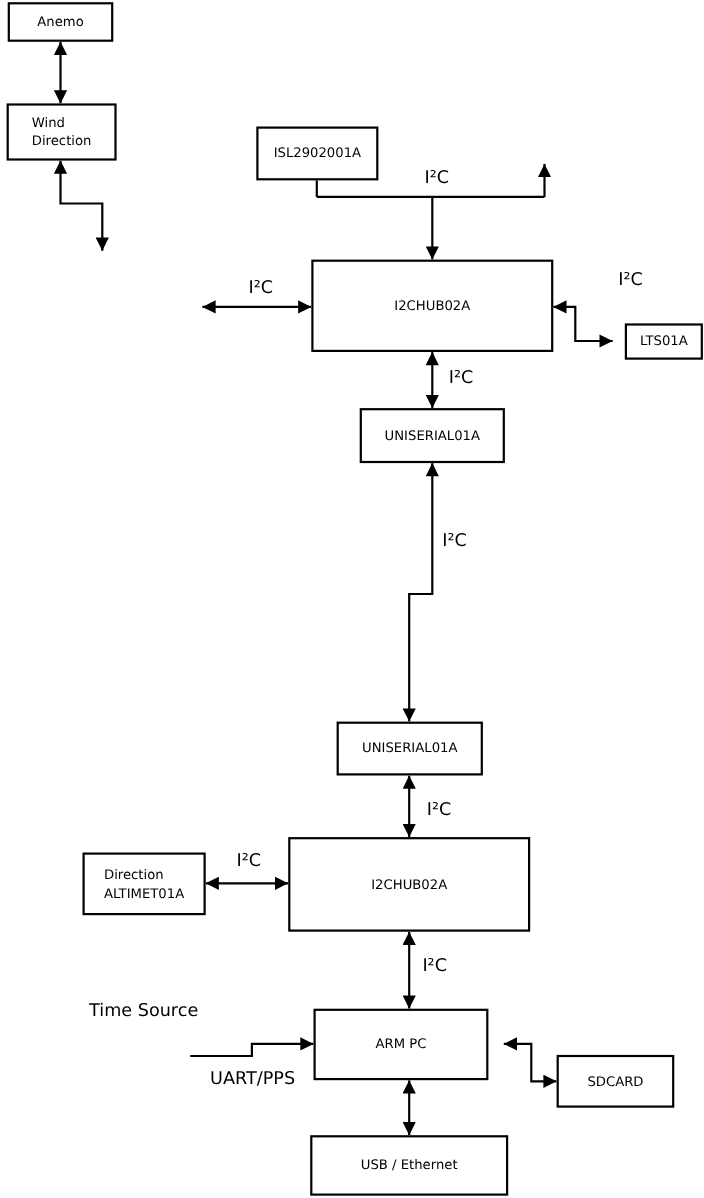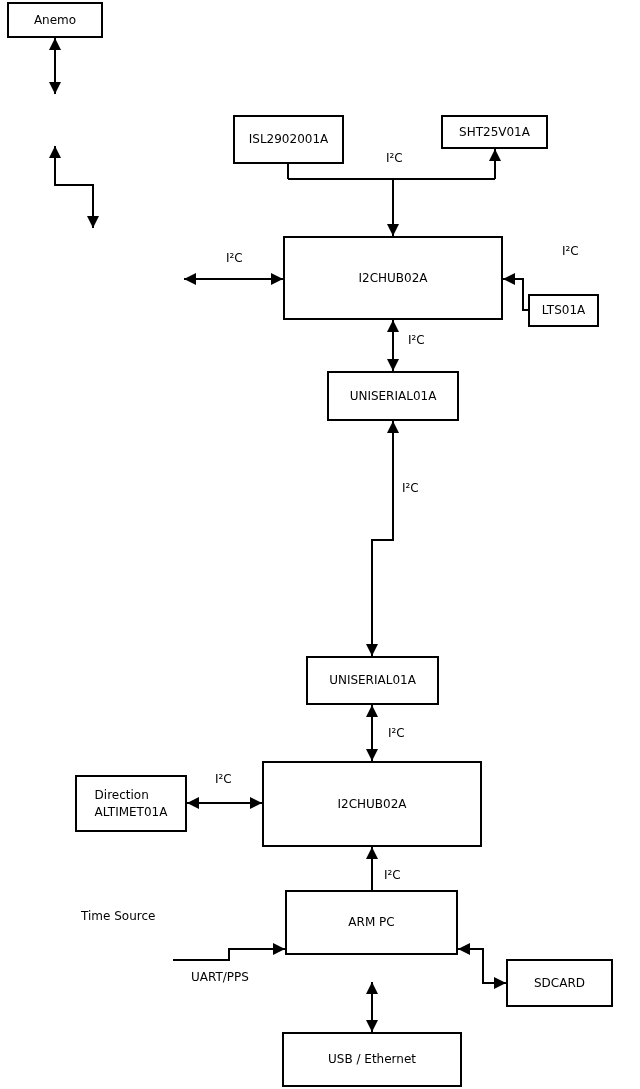--- a/index.html
+++ b/index.html
@@ -29,21 +29,21 @@
     text-align:left;
   }
   .node .lbl{
     white-space:pre-line;
     font-size:12px;
     line-height:1.4;
     color:var(--text);
   }
   .edge-label{
     position:absolute;
-    font-size:12px;
+    font-size:16px;
     line-height:1.2;
     white-space:nowrap;
     color:var(--text);
     background:var(--background);
   }
 </style>
 </head>
 <body>
 
 <div id="canvas">
@@ -72,56 +72,57 @@
     <path d="M372,847 V917" marker-start="url(#arr)" marker-end="url(#arr)"></path>
     <path d="M173,960 H229 V949 H285" marker-end="url(#arr)"></path>
     <path d="M458,949 H483 V983 H506" marker-start="url(#arr)" marker-end="url(#arr)"></path>
     <path d="M372,982 V1032" marker-start="url(#arr)" marker-end="url(#arr)"></path>
   </svg>
 
   <div class="node" style="left:7px;top:2px;width:96px;height:36px">
     <span class="lbl">Anemo</span>
   </div>
 
+  <div class="node" style="left:6px;top:94px;width:100px;height:52px">
+    <span class="lbl">Wind
+Direction</span>
+  </div>
 
 
   <div class="node" style="left:233px;top:115px;width:111px;height:49px">
     <span class="lbl">ISL2902001A</span>
   </div>
 
-  <div class="node" style="left:441px;top:115px;width:107px;height:34px">
-    <span class="lbl">SHT25V01A</span>
-  </div>
 
   <div class="node" style="left:283px;top:236px;width:220px;height:84px">
     <span class="lbl">I2CHUB02A</span>
   </div>
 
-  <div class="node" style="left:528px;top:294px;width:71px;height:33px">
+  <div class="node" style="left:568px;top:294px;width:71px;height:33px">
     <span class="lbl">LTS01A</span>
   </div>
 
   <div class="node" style="left:327px;top:371px;width:132px;height:50px">
     <span class="lbl">UNISERIAL01A</span>
   </div>
 
   <div class="node" style="left:306px;top:656px;width:133px;height:49px">
     <span class="lbl">UNISERIAL01A</span>
   </div>
 
   <div class="node" style="left:75px;top:775px;width:112px;height:57px">
     <span class="lbl">Direction
 ALTIMET01A</span>
   </div>
 
   <div class="node" style="left:262px;top:761px;width:220px;height:86px">
     <span class="lbl">I2CHUB02A</span>
   </div>
 
-  <div class="node" style="left:285px;top:890px;width:173px;height:65px">
+  <div class="node" style="left:285px;top:917px;width:159px;height:65px">
     <span class="lbl">ARM PC</span>
   </div>
 
 
   <div class="node" style="left:282px;top:1032px;width:180px;height:55px">
     <span class="lbl">USB / Ethernet</span>
   </div>
 
   <div class="node" style="left:506px;top:959px;width:107px;height:48px">
     <span class="lbl">SDCARD</span>

